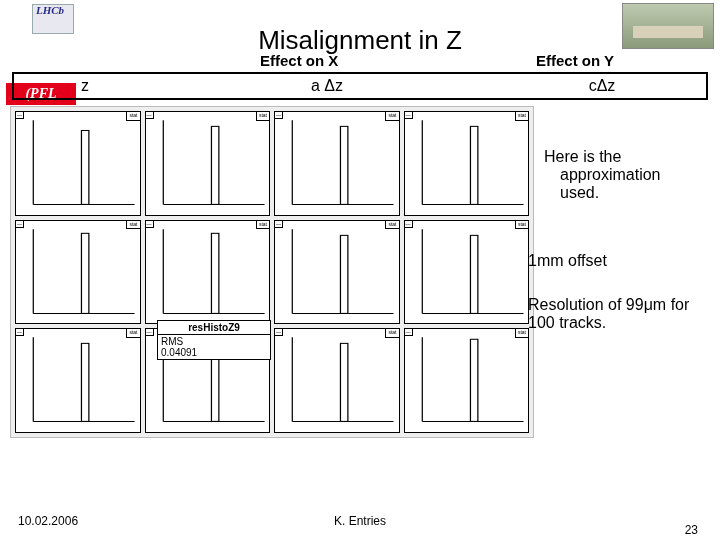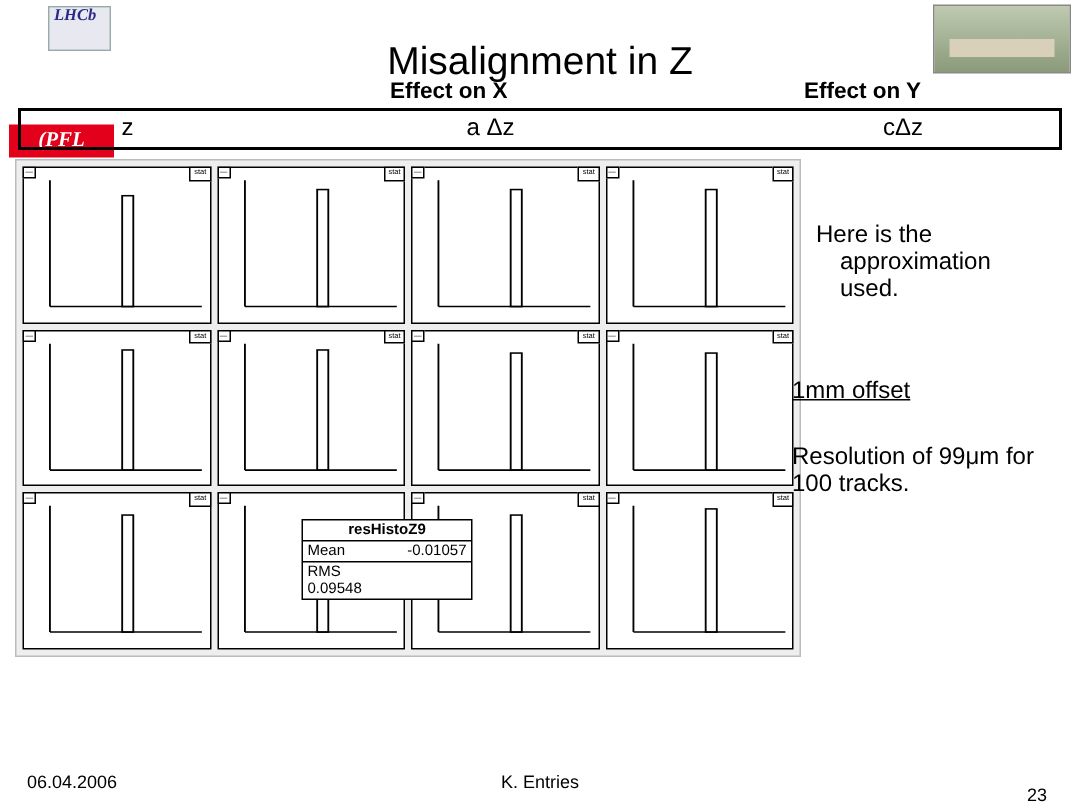--- a/index.html
+++ b/index.html
@@ -118,21 +118,21 @@
   .statbox .srow { border-bottom:1px solid #000; padding:1px 3px; display:flex; justify-content:space-between;}
   .statbox .srow:last-child{border-bottom:none;flex-direction:column;}
   .statbox .title-r { font-weight:bold; justify-content:center;}
   .sidetext {
     position:absolute;
     left:528px;
     width:166px;
     font-size:16px;
   }
   .st1 { top:148px; }
-  .st2 { top:252px;text-decoration:underline; }
+  .st2 { top:252px; }
   .st3 { top:296px; }
   .footer-date { position:absolute; bottom:12px; left:18px; font-size:12px;}
   .footer-name { position:absolute; bottom:12px; left:0; right:0; text-align:center; font-size:12px;}
   .footer-page { position:absolute; bottom:3px; right:22px; font-size:12px;}
 </style>
 </head>
 <body>
 
 <div class="logo-lhcb">
   <span class="l1">LHCb</span>
@@ -260,33 +260,29 @@
       <div class="pt2">—</div>
       <div class="pt">stat</div>
       <svg viewBox="0 0 100 100" preserveAspectRatio="none">
         <line x1="14" y1="8" x2="14" y2="90" stroke="#000"></line>
         <line x1="14" y1="90" x2="96" y2="90" stroke="#000"></line>
         <rect x="53" y="10" width="6" height="80" fill="none" stroke="#000"></rect>
       </svg>
     </div>
 </div>
 
-<div class="statbox" style="top:346px; left:157px;margin-left:44px;">
+<div class="statbox" style="top:320px; left:157px;">
   <div class="srow title-r">resHistoZ9</div>
   <div class="srow">
-      <span>Mean</span>
-      <span>-0.01057</span>
-    </div>
-  <div class="srow">
       <span>RMS</span>
-      <span>0.09548</span>
+      <span>0.04091</span>
     </div>
 </div>
 
 <div class="sidetext st1" style="text-indent:-1em; padding-left:2em;">
   <span>Here is the approximation used.</span>
 </div>
 <div class="sidetext st2">1mm offset</div>
 <div class="sidetext st3">Resolution of 99μm for 100 tracks.</div>
 
-<div class="footer-date">06.04.2006</div>
+<div class="footer-date">10.02.2006</div>
 <div class="footer-name">K. Entries</div>
 <div class="footer-page">23</div>
 
 </body></html>

